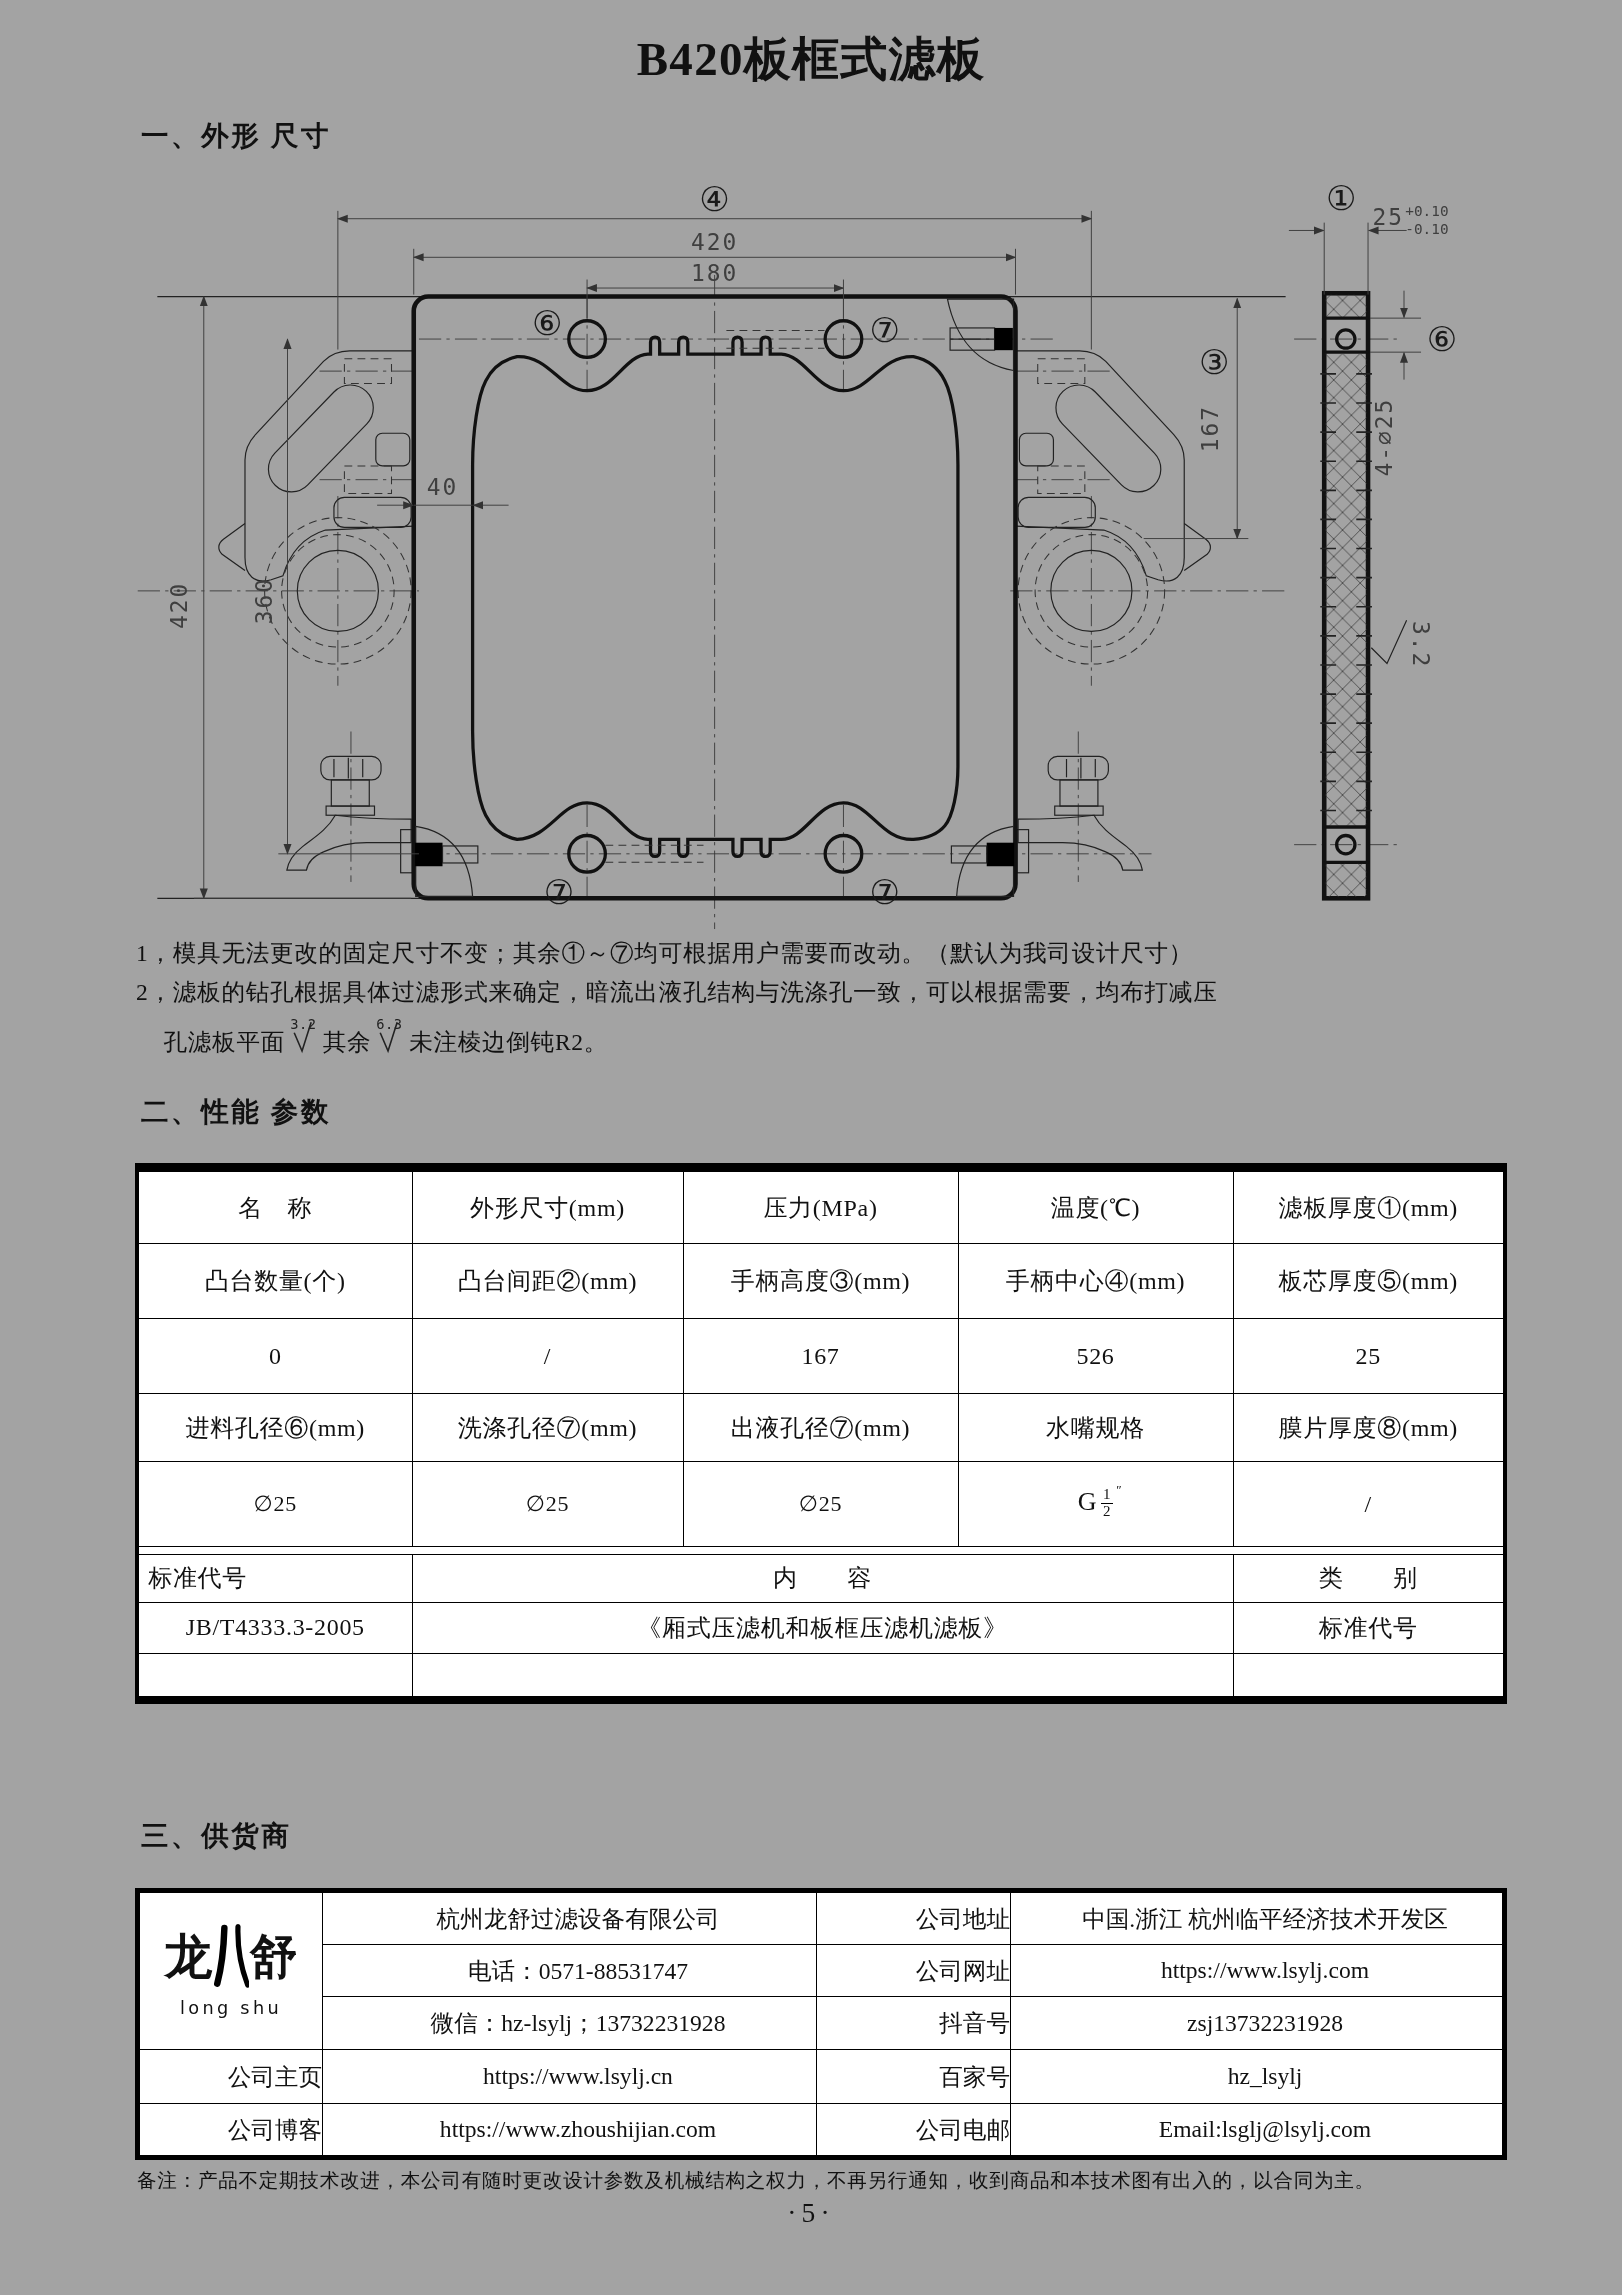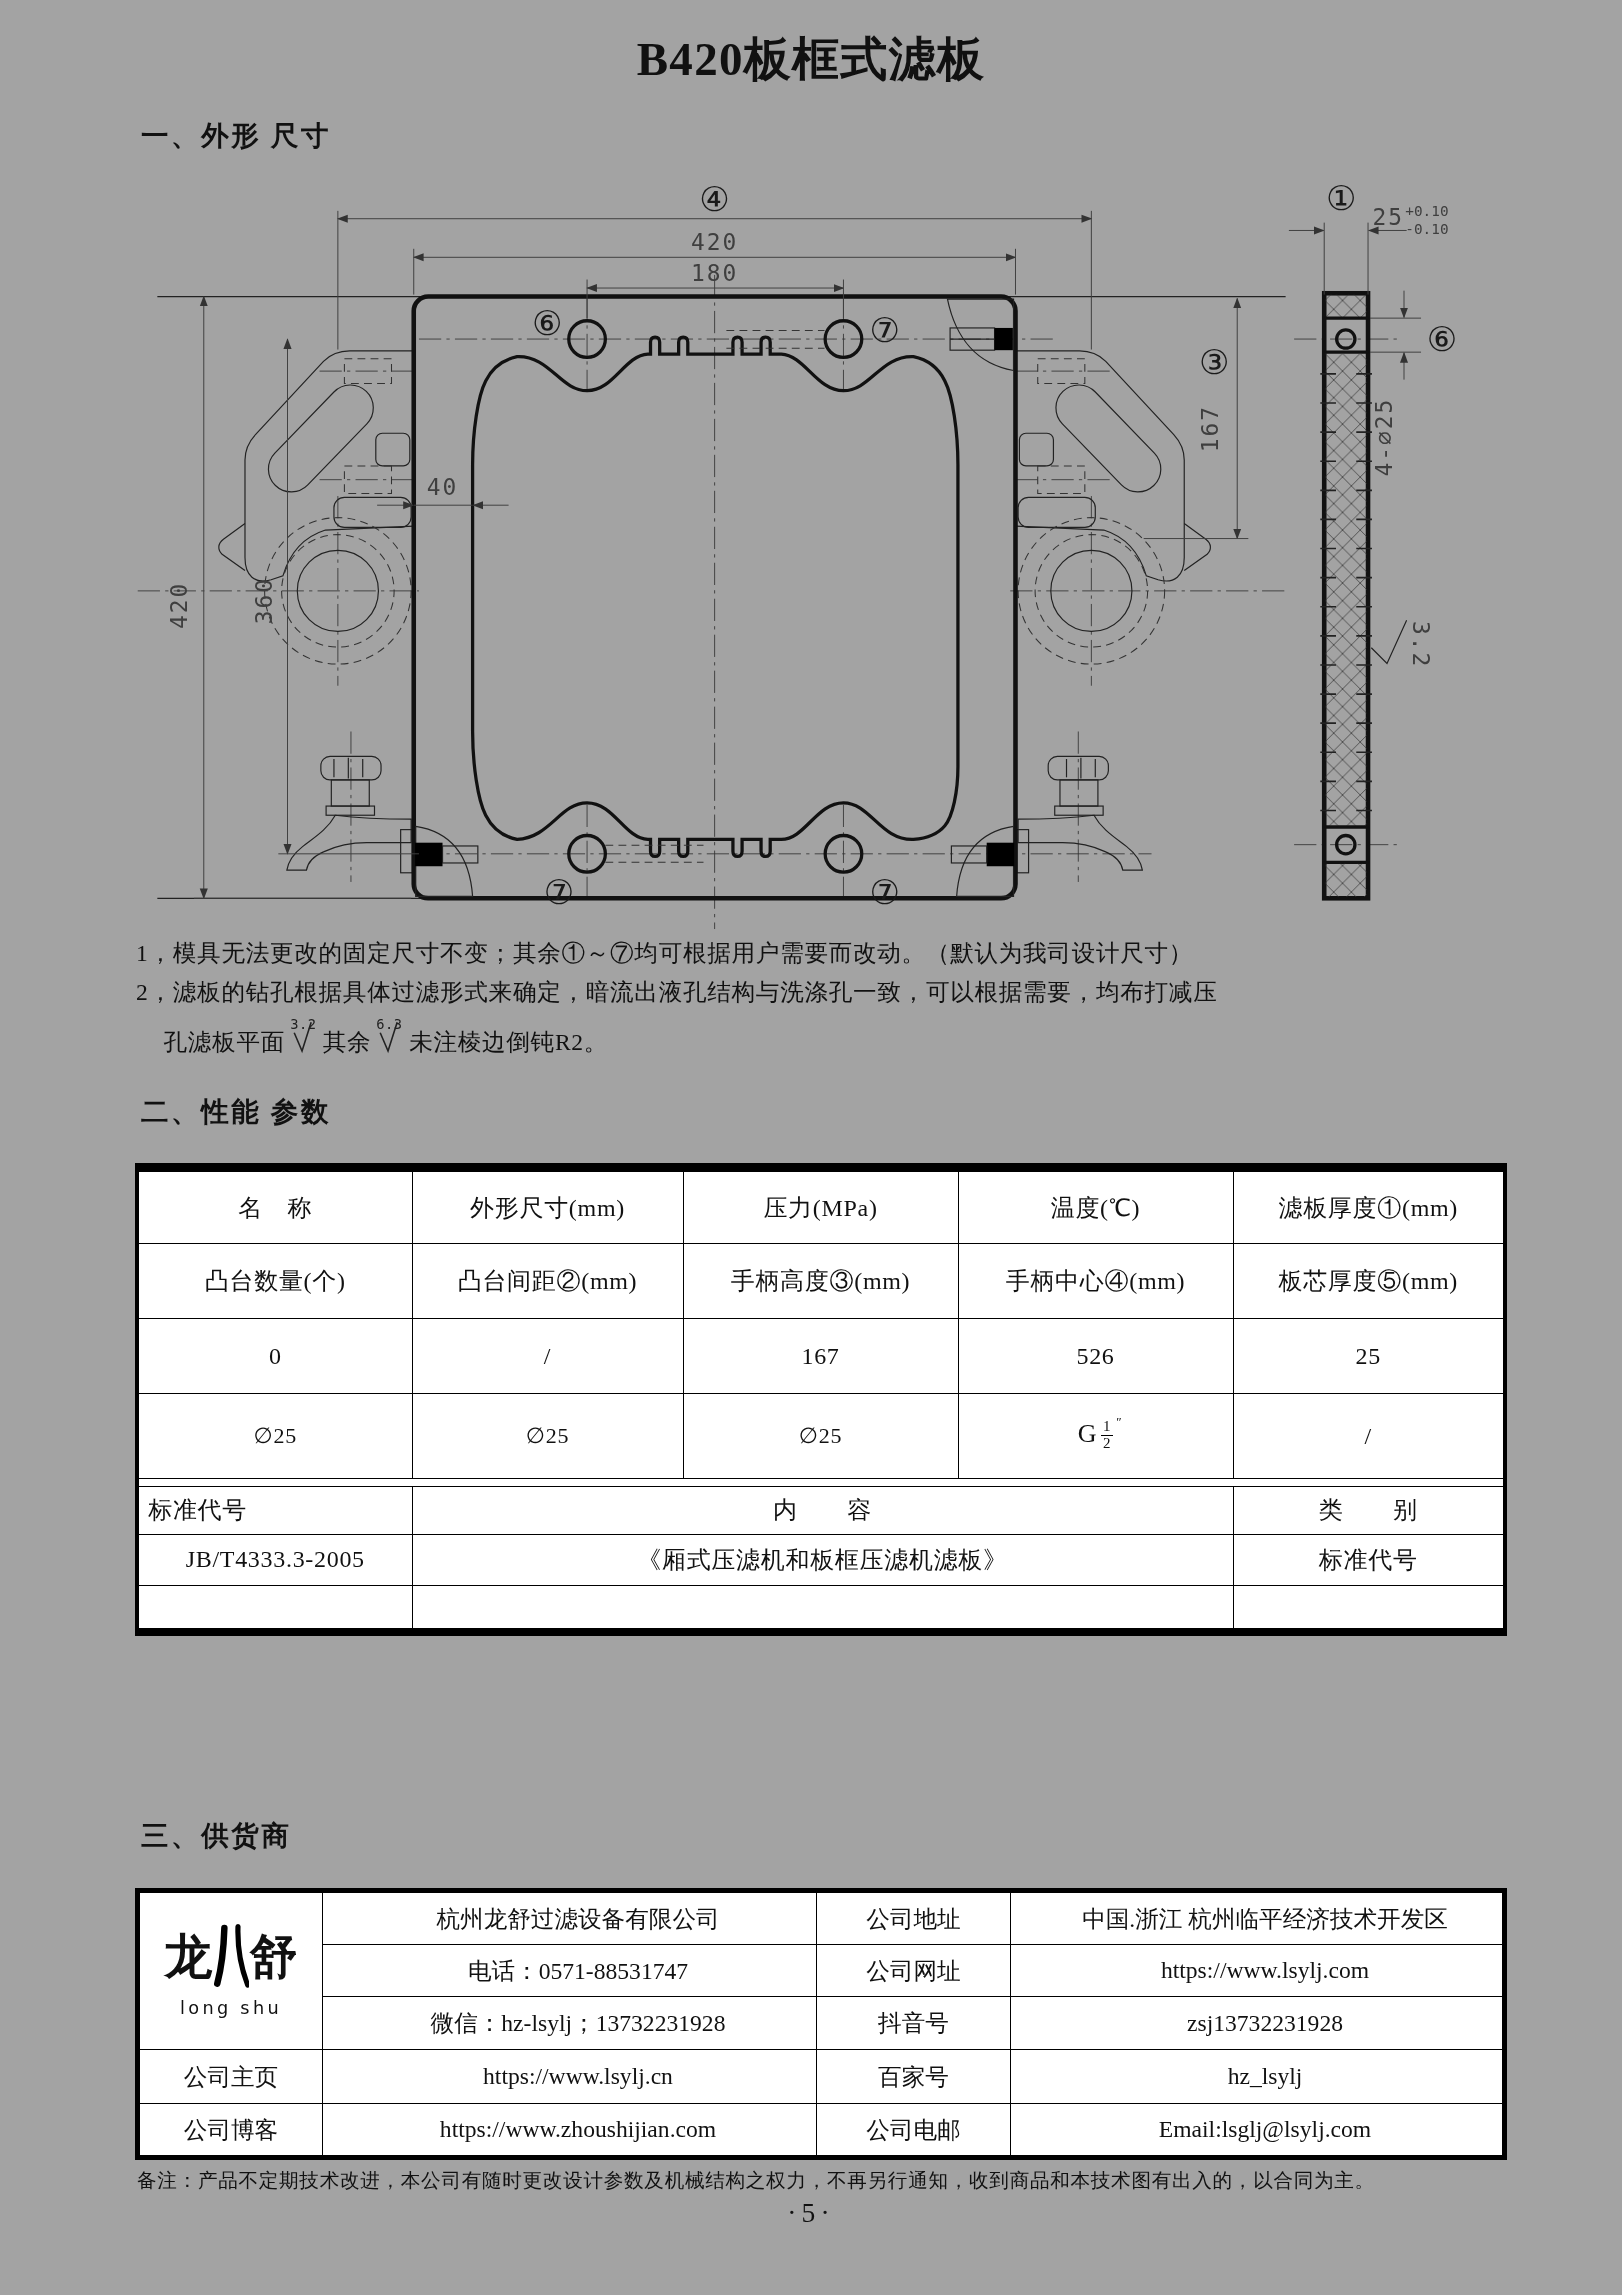--- a/index.html
+++ b/index.html
@@ -11,21 +11,21 @@
   .notes{left:136px;top:934px;width:1387px;font-size:23.6px;line-height:39px;letter-spacing:0.7px;}
   .note-indent{padding-left:27.5px;display:flex;align-items:flex-end;gap:3.9px;}
   .rough{display:inline-block;position:relative;top:5.2px;}
   
   table{border-collapse:collapse;table-layout:fixed;background:#fff;}
   .pt{left:135px;top:1163px;width:1369px;border:4.6px solid #000;border-top-width:9.2px;border-bottom-width:8.5px;}
   .pt td{border:1.5px solid #000;text-align:center;vertical-align:middle;font-size:24px;letter-spacing:0.7px;padding:0;overflow:hidden;}
   .st{left:135px;top:1888px;width:1366px;border:5.2px solid #000;}
   .st td{border:1.5px solid #000;font-size:23.6px;vertical-align:middle;padding:0 0 0 0;overflow:hidden;}
   .st td.lft{text-align:center;padding-left:17px;}
-  .st td.ctr{text-align:center;}
+  .st td.ctr{text-align:right;}
   .logo{display:flex;flex-direction:column;align-items:center;justify-content:center;}
   .logo-row{display:flex;align-items:center;gap:1.3px;font-size:48px;font-weight:700;}
   .logo-sub{font-family:"DejaVu Sans",sans-serif;font-size:17.7px;letter-spacing:3.3px;margin-top:9px;}
   .gfrac{display:inline-flex;flex-direction:column;align-items:center;line-height:1.05;font-size:15px;
          vertical-align:middle;margin-left:3.9px;position:relative;top:-1.3px;}
   .gnum{border-bottom:1.3px solid #000;padding:0 2px;position:relative;}
   .gprime{position:absolute;right:-9.2px;top:-3.9px;font-size:13px;}
   .gbase{font-size:26px;}
   .footer{left:137px;top:2167px;width:1368px;font-size:19.6px;letter-spacing:0.7px;}
   .pageno{left:0;right:0;top:2197px;text-align:center;font-size:27.5px;letter-spacing:5.2px;}
@@ -279,20 +279,27 @@
       <td>手柄中心④(mm)</td>
       <td>板芯厚度⑤(mm)</td>
     </tr>
     <tr style="height:75px">
       <td>0</td>
       <td>/</td>
       <td>167</td>
       <td>526</td>
       <td>25</td>
     </tr>
+    <tr style="height:68px">
+      <td>进料孔径⑥(mm)</td>
+      <td>洗涤孔径⑦(mm)</td>
+      <td>出液孔径⑦(mm)</td>
+      <td>水嘴规格</td>
+      <td>膜片厚度⑧(mm)</td>
+    </tr>
     <tr style="height:85px">
       <td style="font-size:22px">∅25</td>
       <td style="font-size:22px">∅25</td>
       <td style="font-size:22px">∅25</td>
       <td>
         <span class="gbase">G</span><span class="gfrac">
               <span class="gnum"><span>1</span><span class="gprime">″</span></span>
               <span>2</span>
             </span>
       </td>

